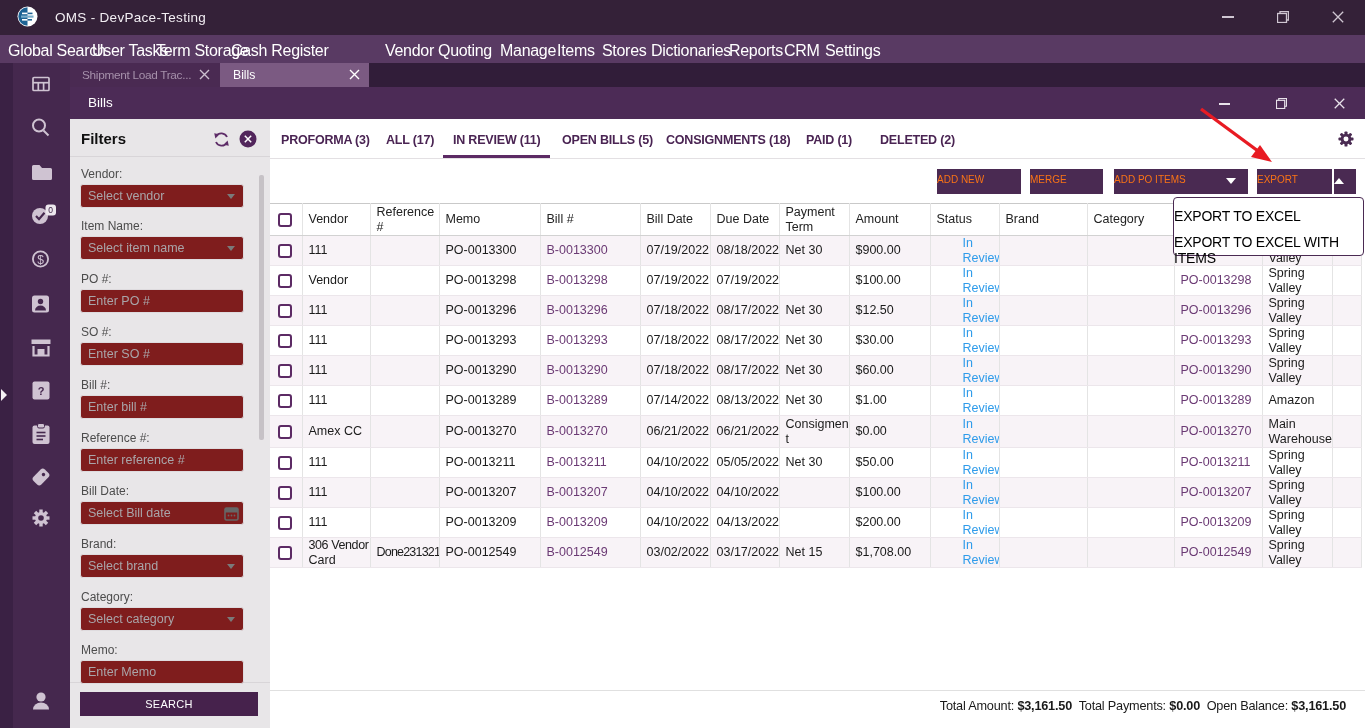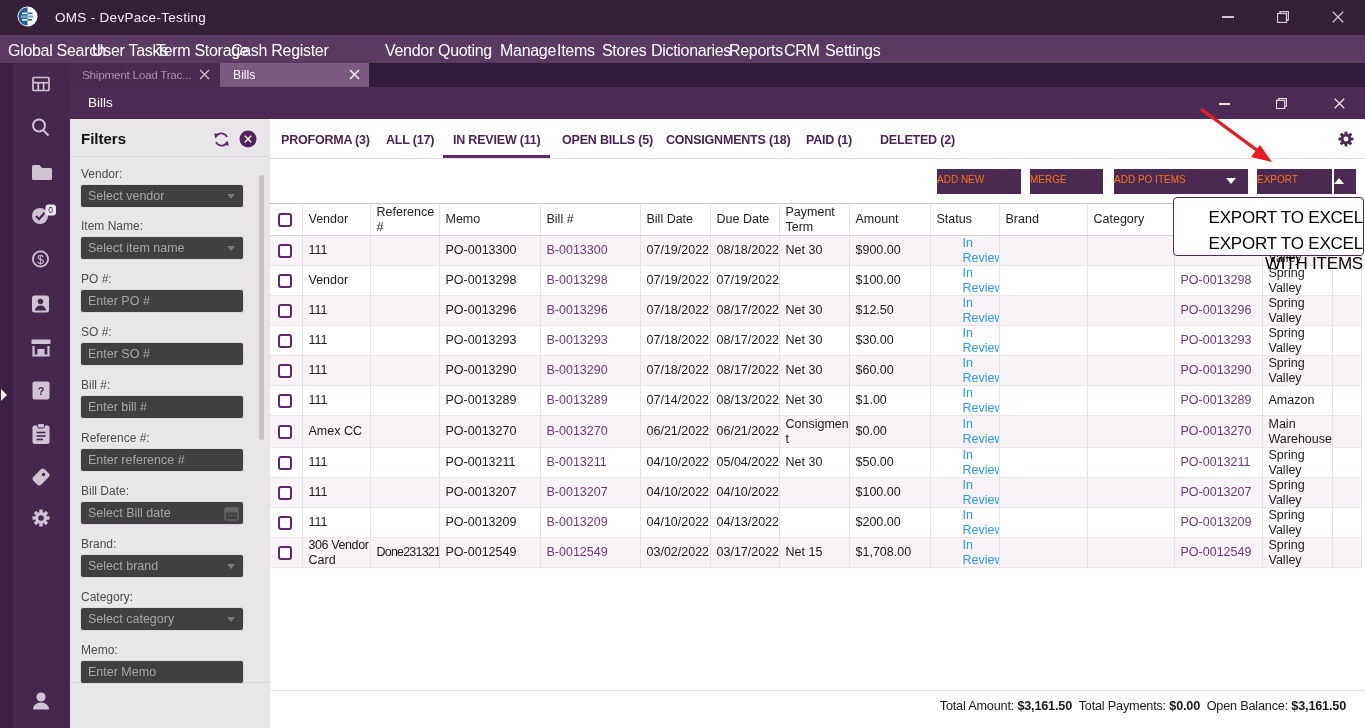--- a/index.html
+++ b/index.html
@@ -25,21 +25,21 @@
 .tab2 { left:220px; top:63px; width:149px; height:24px; background:#7b5a82; color:#fff; font-size:12.2px; line-height:24px; padding-left:13px; }
 
 
 #billshdr { left:70px; top:87px; width:1295px; height:32px; background:#4c2b56; }
 #billshdr .t { position:absolute; left:18px; top:8px; color:#fff; font-size:13.5px; }
 
 
 #filters { left:70px; top:119px; width:200px; height:609px; background:#e8e6e8; }
 #filters .hdr { position:absolute; left:11px; top:11px; font-size:15px; font-weight:bold; color:#111; }
 .flabel { position:absolute; left:11px; color:#4c4c4c; font-size:12px; }
-.finput { position:absolute; left:10px; width:164px; height:24px; background:#404040; border:1px solid #dedbde; border-radius:3px; color:#a9a5a9; font-size:12.5px; line-height:22px; padding-left:7px; }
+.finput { position:absolute; left:10px; width:164px; height:24px; background:#7f1d1d; border:1px solid #dedbde; border-radius:3px; color:#a9a5a9; font-size:12.5px; line-height:22px; padding-left:7px; }
 #searchbtn { position:absolute; left:10px; top:573px; width:178px; height:24px; background:#46224c; color:#fff; font-size:11px; text-align:center; line-height:24px; letter-spacing:0.3px; }
 .seltri { position:absolute; right:8px; top:9px; width:0; height:0; border-left:4.5px solid transparent; border-right:4.5px solid transparent; border-top:5px solid #7a7a7a; }
 
 
 #main { left:270px; top:119px; width:1095px; height:609px; background:#fff; }
 .vtab { position:absolute; top:14px; font-size:12.5px; font-weight:bold; color:#4a2453; letter-spacing:-0.2px; }
 #tabline { position:absolute; left:0px; top:39px; width:1095px; height:1px; background:#e3e0e3; }
 #activeline { position:absolute; left:173px; top:36px; width:107px; height:3px; background:#5c2a64; }
 .btn { position:absolute; top:50px; height:25px; background:#4a2a52; color:#f97316; font-size:10px; text-align:left; }
 .btn span { display:block; margin-top:5px; }
@@ -53,21 +53,21 @@
 .cb { width:14px; height:14px; border:2px solid #5c2a64; border-radius:3px; background:#fff; margin-left:2px; }
 #tbl td.lnk { color:#6b3a74; }
 #tbl td.st { color:#2e9bea;padding-left:32px; }
 
 
 #footer { position:absolute; left:0; top:571px; width:1095px; height:38px; background:#fff; border-top:1px solid #e0e0e0; }
 #totals { position:absolute; right:19px; top:580px; font-size:12.7px; color:#1a1a1a; letter-spacing:-0.2px; }
 
 
 #dropdown { left:1173px; top:197px; width:191px; height:59px; background:#fff; border:1px solid #4a2a52; border-radius:4px; z-index:50; }
-#dropdown div { position:absolute; width:100%; text-align:right; font-size:17px; letter-spacing:-0.2px; color:#000; }
+#dropdown div { position:absolute; width:100%; text-align:left; font-size:14px; letter-spacing:-0.2px; color:#000; }
 
 
 .tri-d { display:inline-block; width:0; height:0; border-left:5px solid transparent; border-right:5px solid transparent; border-top:6px solid #fff; }
 .tri-u { display:inline-block; width:0; height:0; border-left:5px solid transparent; border-right:5px solid transparent; border-bottom:6px solid #fff; }
 </style>
 </head>
 <body>
 
 <div class="abs" id="titlebar">
   <svg class="abs" style="left:17px; top:6px" width="21" height="21" viewBox="0 0 21 21">
@@ -214,20 +214,21 @@
     <polygon points="1.2,2.2 6.4,3.2 2.4,7.6" fill="#5e2d68"></polygon>
     <path d="M3 11 A6.2 6.2 0 0 0 13.8 12" stroke="#5e2d68" stroke-width="1.8"></path>
     <polygon points="15.8,14.8 10.6,13.8 14.6,9.4" fill="#5e2d68"></polygon>
   </svg>
   <svg class="abs" style="left:169px; top:11px" width="18" height="18" viewBox="0 0 18 18">
     <circle cx="9" cy="9" r="8.5" fill="#52265c"></circle>
     <path d="M5.8 5.8 L12.2 12.2 M12.2 5.8 L5.8 12.2" stroke="#fff" stroke-width="1.5"></path>
   </svg>
   <div class="abs" style="left:0; top:37px; width:200px; height:1px; background:#d8d5d8"></div>
   <div class="abs" style="left:0; top:563px; width:200px; height:1px; background:#d8d5d8"></div>
+  <div id="searchbtn">SEARCH</div>
   <div class="abs" style="left:189px; top:56px; width:5px; height:265px; background:#c6c2c6; border-radius:2px;"></div>
 <div class="flabel" style="top: 47.5px;">Vendor:</div>
     <div class="finput" style="top: 64.5px;">Select vendor<div class="seltri"></div></div>
     <div class="flabel" style="top: 100.4px;">Item Name:</div>
     <div class="finput" style="top: 117.4px;">Select item name<div class="seltri"></div></div>
     <div class="flabel" style="top: 153.3px;">PO #:</div>
     <div class="finput" style="top: 170.3px;">Enter PO #</div>
     <div class="flabel" style="top: 206.2px;">SO #:</div>
     <div class="finput" style="top: 223.2px;">Enter SO #</div>
     <div class="flabel" style="top: 259.1px;">Bill #:</div>
@@ -446,21 +447,21 @@
         </tr>
         <tr class="" style="height:29px">
           <td>
             <div class="cb"></div>
           </td>
           <td>111</td>
           <td></td>
           <td>PO-0013211</td>
           <td class="lnk">B-0013211</td>
           <td>04/10/2022</td>
-          <td>05/04/2022</td>
+          <td>05/05/2022</td>
           <td>Net 30</td>
           <td>$50.00</td>
           <td class="st">In Review</td>
           <td></td>
           <td></td>
           <td class="lnk">PO-0013211</td>
           <td>Spring<br>Valley</td>
           <td></td>
         </tr>
         <tr class="odd" style="height:29px">

